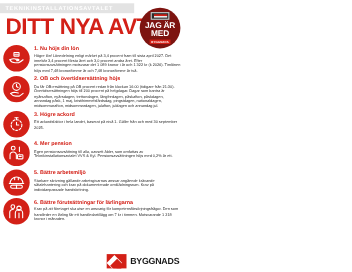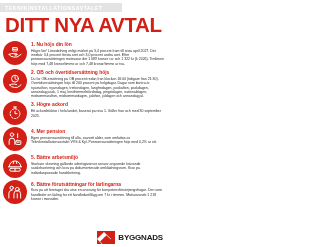--- a/index.html
+++ b/index.html
@@ -165,20 +165,30 @@
 <body>
 
 <div id="header">
 
   <div id="kicker-bar">
     <span class="kicker-text">TEKNIKINSTALLATIONSAVTALET</span>
   </div>
 
   <div id="main-title">DITT NYA AVTAL</div>
 
+  <div id="jagarmed-badge">
+    <div class="badge-top-strip">
+        <span></span>
+      </div>
+    <div class="badge-line">JAG ÄR</div>
+    <div class="badge-line">MED</div>
+    <div class="badge-bottom">
+      <span>BYGGNADS</span>
+    </div>
+  </div>
 </div>
 
 <div id="sections">
 
   <div class="section">
     <div class="sec-icon">
       <svg width="16" height="16" viewBox="0 0 24 24">
         <g fill="none" stroke="#ffffff" stroke-width="1.5" stroke-linecap="round" stroke-linejoin="round">
           <rect x="8.5" y="4" width="7" height="5" rx="0.6"></rect>
           <line x1="9.5" y1="6.5" x2="14.5" y2="6.5"></line>

